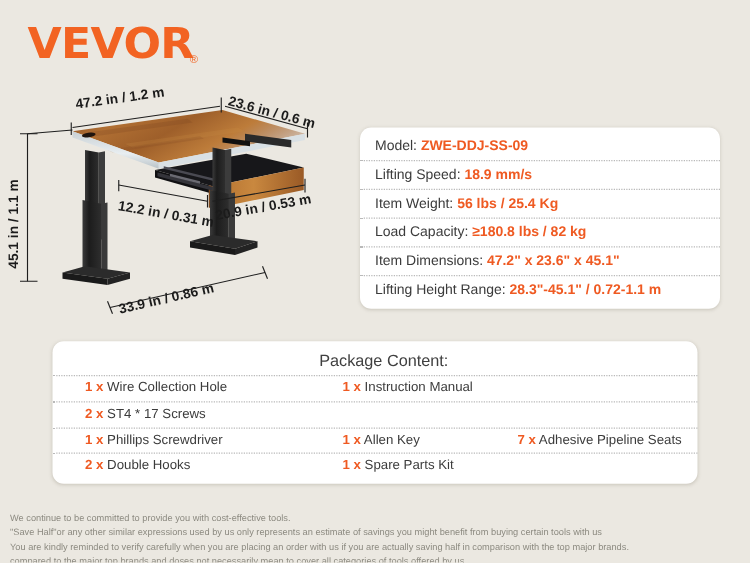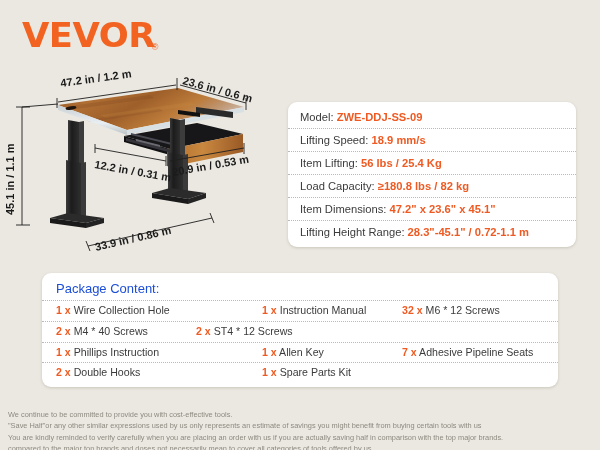--- a/index.html
+++ b/index.html
@@ -84,42 +84,43 @@
 
   
   #package-panel {
     left: 42px;
     top: 273px;
     width: 516px;
     padding: 5px 0 4px 0;
   }
   #package-title {
     font-size: 13px;
-    color: #1d4ed8;
+    color: #404040;
     padding: 3px 0 4px 14px;
     border-bottom: 1px dotted #b9b9b9;
+    text-align: center;
   }
   .pkg-row {
     display: flex;
     border-bottom: 1px dotted #b9b9b9;
     padding: 3px 0 3px 0;
   }
   .pkg-row:last-child { border-bottom: none; }
   .pkg-cell {
     font-size: 10.6px;
     color: #3b3b3b;
     white-space: nowrap;
     padding-left: 14px;
     box-sizing: border-box;
     line-height: 1.3;
   }
   .pkg-cell.c1 { width: 206px; }
   .pkg-cell.c2 { width: 140px; }
   .pkg-cell.c3 { width: 170px; }
-  .pkg-qty { color: #ef5a22; font-weight: 700; }
+  .pkg-qty { color: #ef5a22; font-weight: 700; margin-left: 12px; }
 
   
   #footer {
     position: absolute;
     left: 8px;
     top: 409px;
     width: 588px;
     color: #8a8madd;
   }
   .foot-line {
@@ -248,21 +249,21 @@
 <div id="spec-panel" class="card">
   <div class="spec-row">
     <span class="spec-label">Model:</span>
     <span class="spec-value">ZWE-DDJ-SS-09</span>
   </div>
   <div class="spec-row">
     <span class="spec-label">Lifting Speed:</span>
     <span class="spec-value">18.9 mm/s</span>
   </div>
   <div class="spec-row">
-    <span class="spec-label">Item Lifting:</span>
+    <span class="spec-label">Item Weight:</span>
     <span class="spec-value">56 lbs / 25.4 Kg</span>
   </div>
   <div class="spec-row">
     <span class="spec-label">Load Capacity:</span>
     <span class="spec-value">≥180.8 lbs / 82 kg</span>
   </div>
   <div class="spec-row">
     <span class="spec-label">Item Dimensions:</span>
     <span class="spec-value">47.2" x 23.6" x 45.1"</span>
   </div>
@@ -277,41 +278,33 @@
 
   <div class="pkg-row">
     <div class="pkg-cell c1">
       <span class="pkg-qty">1 x</span>
       <span>Wire Collection Hole</span>
     </div>
     <div class="pkg-cell c2">
       <span class="pkg-qty">1 x</span>
       <span>Instruction Manual</span>
     </div>
-    <div class="pkg-cell c3">
-      <span class="pkg-qty">32 x</span>
-      <span>M6 * 12 Screws</span>
-    </div>
   </div>
 
   <div class="pkg-row">
-    <div class="pkg-cell c2">
-      <span class="pkg-qty">2 x</span>
-      <span>M4 * 40 Screws</span>
-    </div>
     <div class="pkg-cell c3">
       <span class="pkg-qty">2 x</span>
-      <span>ST4 * 12 Screws</span>
+      <span>ST4 * 17 Screws</span>
     </div>
   </div>
 
   <div class="pkg-row">
     <div class="pkg-cell c1">
       <span class="pkg-qty">1 x</span>
-      <span>Phillips Instruction</span>
+      <span>Phillips Screwdriver</span>
     </div>
     <div class="pkg-cell c2">
       <span class="pkg-qty">1 x</span>
       <span>Allen Key</span>
     </div>
     <div class="pkg-cell c3">
       <span class="pkg-qty">7 x</span>
       <span>Adhesive Pipeline Seats</span>
     </div>
   </div>

